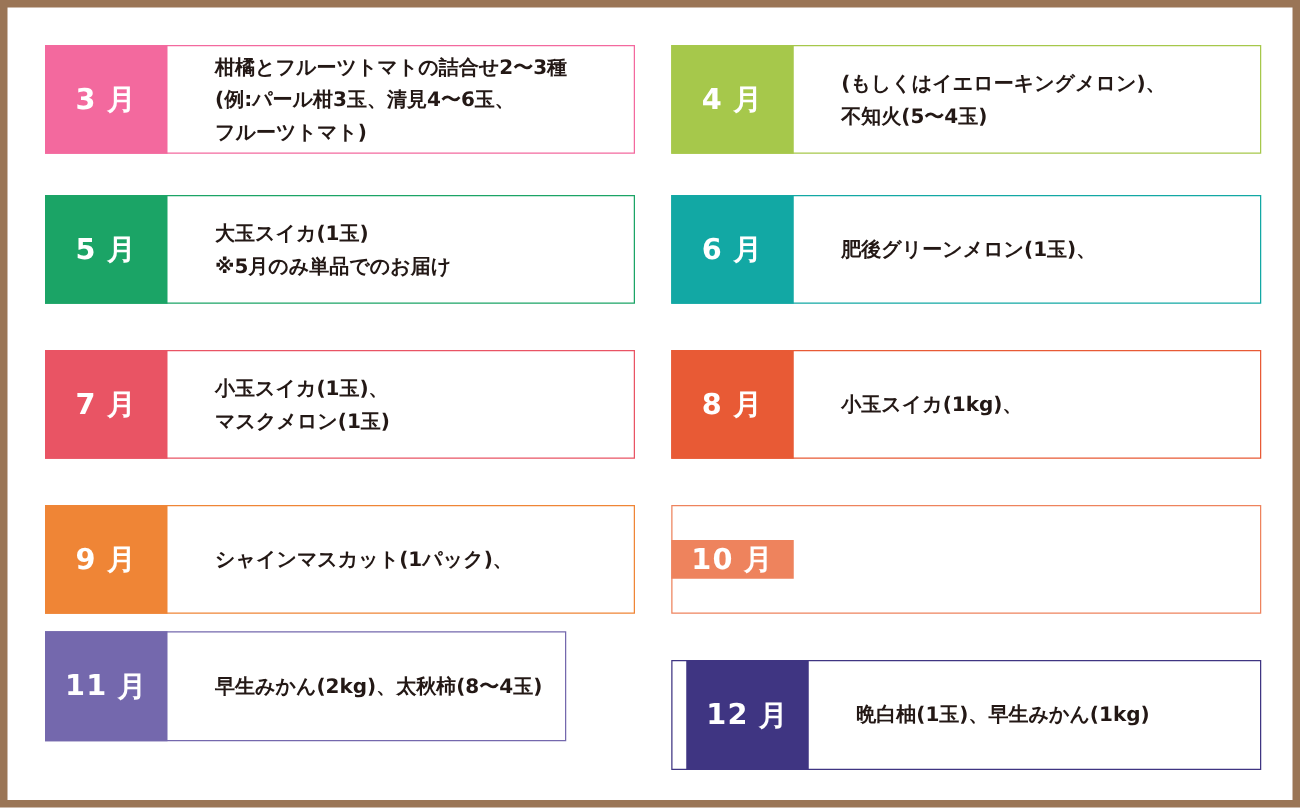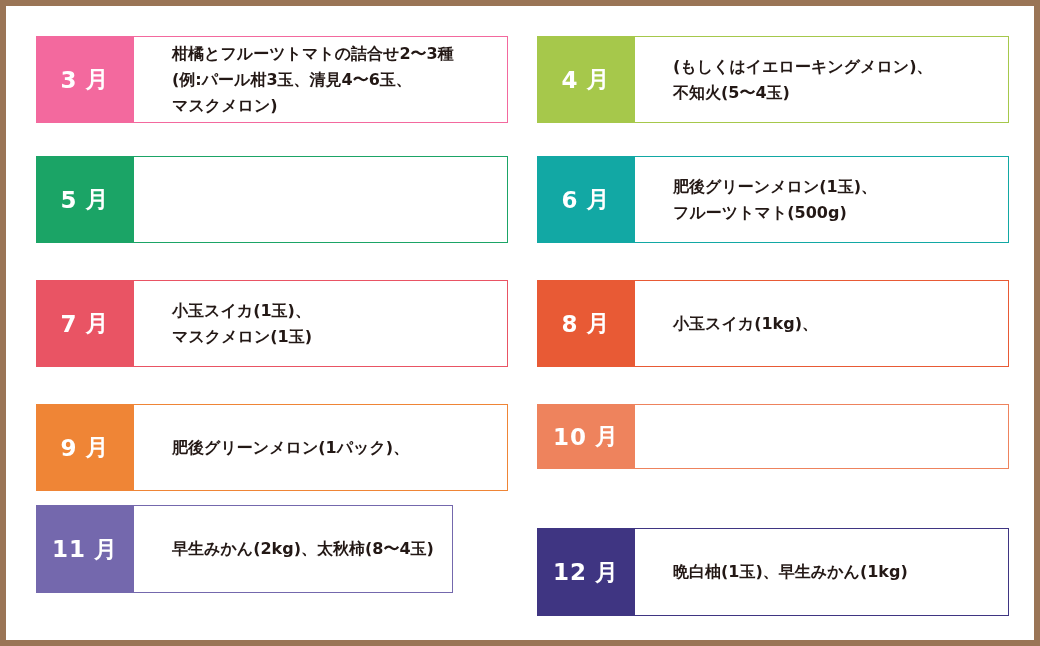--- a/index.html
+++ b/index.html
@@ -49,48 +49,51 @@
 <div class="frame">
 
   <div class="panel" style="--c:#f3699e; left:30px; top:30px; width:472px; height:87px;">
     <div class="month">
         <span class="num">3</span>
         <span>月</span>
       </div>
     <div class="desc">
       <div>柑橘とフルーツトマトの詰合せ2〜3種</div>
       <div>(例:パール柑3玉、清見4〜6玉、</div>
-      <div>マスクメロン)</div>
+      <div>フルーツトマト)</div>
     </div>
   </div>
   <div class="panel" style="--c:#a6c84b; left:531px; top:30px; width:472px; height:87px;">
     <div class="month">
         <span class="num">4</span>
         <span>月</span>
       </div>
     <div class="desc">
       <div>(もしくはイエローキングメロン)、</div>
       <div>不知火(5〜4玉)</div>
     </div>
   </div>
 
   <div class="panel" style="--c:#1ba466; left:30px; top:150px; width:472px; height:87px;">
     <div class="month">
         <span class="num">5</span>
         <span>月</span>
       </div>
+    <div class="desc">
+      <div>大玉スイカ(1玉)</div>
+      <div>※5月のみ単品でのお届け</div>
+    </div>
   </div>
   <div class="panel" style="--c:#12a8a4; left:531px; top:150px; width:472px; height:87px;">
     <div class="month">
         <span class="num">6</span>
         <span>月</span>
       </div>
     <div class="desc">
       <div>肥後グリーンメロン(1玉)、</div>
-      <div>フルーツトマト(500g)</div>
     </div>
   </div>
 
   <div class="panel" style="--c:#e95464; left:30px; top:274px; width:472px; height:87px;">
     <div class="month">
         <span class="num">7</span>
         <span>月</span>
       </div>
     <div class="desc">
       <div>小玉スイカ(1玉)、</div>
@@ -106,40 +109,40 @@
       <div>小玉スイカ(1kg)、</div>
     </div>
   </div>
 
   <div class="panel" style="--c:#ef8536; left:30px; top:398px; width:472px; height:87px;">
     <div class="month">
         <span class="num">9</span>
         <span>月</span>
       </div>
     <div class="desc">
-      <div>肥後グリーンメロン(1パック)、</div>
+      <div>シャインマスカット(1パック)、</div>
     </div>
   </div>
-  <div class="panel" style="--c:#ee835d; left:531px; top:398px; width:472px; height:65px;">
+  <div class="panel" style="--c:#ee835d; left:531px; top:398px; width:472px; height:87px;align-items:center;">
     <div class="month">
         <span class="num">10</span>
         <span>月</span>
       </div>
   </div>
 
   <div class="panel" style="--c:#7468ad; left:30px; top:499px; width:417px; height:88px;">
     <div class="month">
         <span class="num">11</span>
         <span>月</span>
       </div>
     <div class="desc">
       <div>早生みかん(2kg)、太秋柿(8〜4玉)</div>
     </div>
   </div>
-  <div class="panel" style="--c:#3f3582; left:531px; top:522px; width:472px; height:88px;">
+  <div class="panel" style="--c:#3f3582; left:531px; top:522px; width:472px; height:88px;padding-left:12px;">
     <div class="month">
         <span class="num">12</span>
         <span>月</span>
       </div>
     <div class="desc">
       <div>晩白柚(1玉)、早生みかん(1kg)</div>
     </div>
   </div>
 </div>
 

